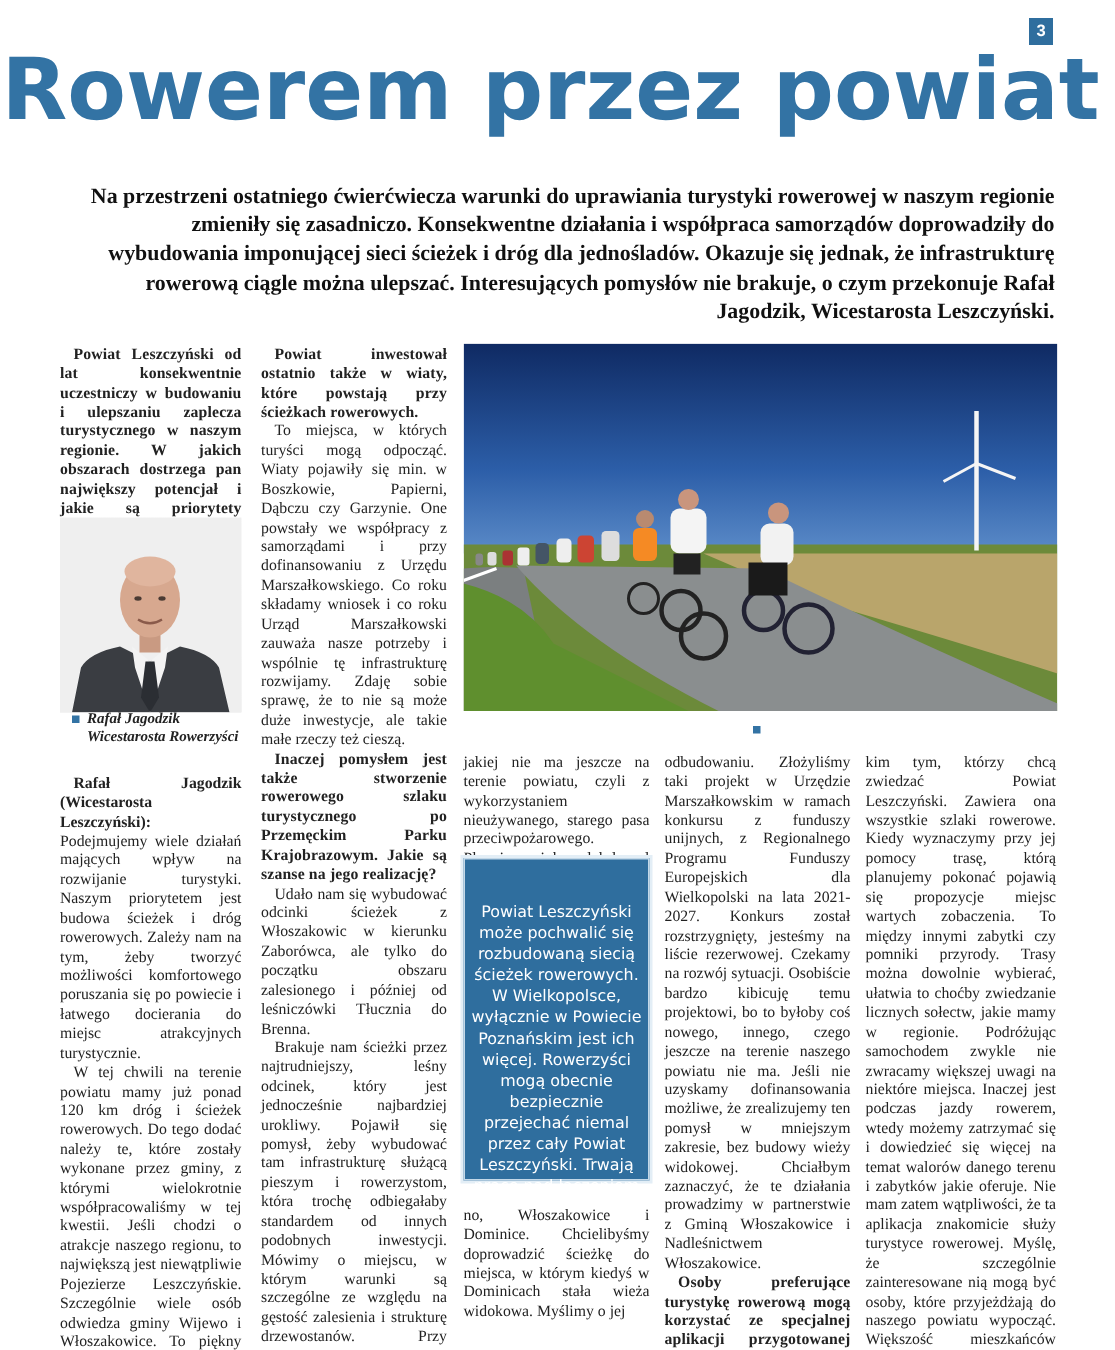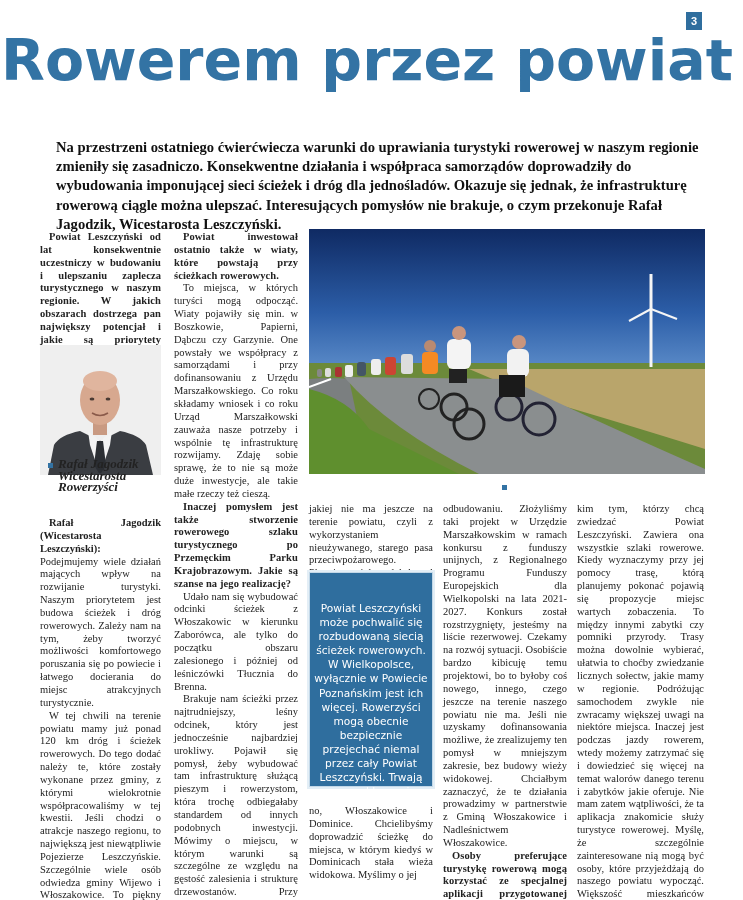--- a/index.html
+++ b/index.html
@@ -1,31 +1,31 @@
 <!DOCTYPE html>
 <html><head>
 <meta charset="utf-8">
 <style>
   html, body { margin:0; padding:0; background:#fff; }
   body { width:743px; height:900px; position:relative; overflow:hidden; font-family:"Liberation Serif", serif; color:#222; }
   .page-num { position:absolute; left:686px; top:12px; width:16px; height:18px; background:#2f6e9e; color:#fff; font-family:"Liberation Sans", sans-serif; font-weight:bold; font-size:11px; text-align:center; line-height:18px; }
   .title { position:absolute; left:0; top:24px; width:743px; text-align:left; font-family:"DejaVu Sans", sans-serif; font-weight:bold; font-size:57px; letter-spacing:0px; color:#3373a4; line-height:70px; margin:1px; }
-  .lead { position:absolute; left:40px; top:122px; width:663px; text-align:left; font-family:"Liberation Serif", serif; font-weight:bold; font-size:14.6px; line-height:19.2px; color:#111; margin:16px; }
+  .lead { position:absolute; left:40px; top:122px; width:663px; text-align:right; font-family:"Liberation Serif", serif; font-weight:bold; font-size:14.6px; line-height:19.2px; color:#111; margin:0; }
   .col { position:absolute; font-size:10.5px; line-height:12.85px; text-align:justify; hyphens:none; }
   .col p { margin:0; text-indent:9px; }
   .col p.noind { text-indent:0; }
   .col b { font-weight:bold; }
   .q { font-weight:bold; letter-spacing:0.1px; }
   .c1 { left:40px; top:231px; width:121px; }
   .c2 { left:174px; top:231px; width:124px; }
   .c3 { left:309px; top:503px; width:124px; }
   .c4 { left:443px; top:503px; width:124px; }
   .c5 { left:577px; top:503px; width:127px; }
   .portrait { position:absolute; left:40px; top:345px; width:121px; height:130px; background:linear-gradient(#f4f4f4,#e9e9e9); overflow:hidden; }
-  .caption1 { position:absolute; left:48px; top:458px; width:125px; font-size:13px; line-height:11.5px; font-style:italic; font-weight:bold; color:#222; }
+  .caption1 { position:absolute; left:48px; top:474px; width:125px; font-size:10px; line-height:11.5px; font-style:italic; font-weight:bold; color:#222; }
   .bullet { display:inline-block; width:5px; height:5px; background:#3373a4; margin-right:5px; vertical-align:middle; }
   .photo { position:absolute; left:309px; top:229px; width:396px; height:245px; overflow:hidden; }
   .caption2 { position:absolute; left:309px; top:482px; width:396px; text-align:center; font-size:9.5px; font-style:italic; font-weight:bold; color:#222; }
   .callout { position:absolute; left:309px; top:572px; width:124px; height:215px; background:#2f6e9e; border:1px solid #c3d8e8; box-shadow:0 0 0 2px #e3eef6; color:#fff; font-family:"DejaVu Sans", sans-serif; font-size:10.6px; line-height:14.1px; text-align:center; padding-top:28px; box-sizing:border-box; }
   .callout p { margin:0; padding:0 4px; }
   .c3b { left:309px; top:805px; width:124px; }
 </style>
 </head>
 <body>
 

